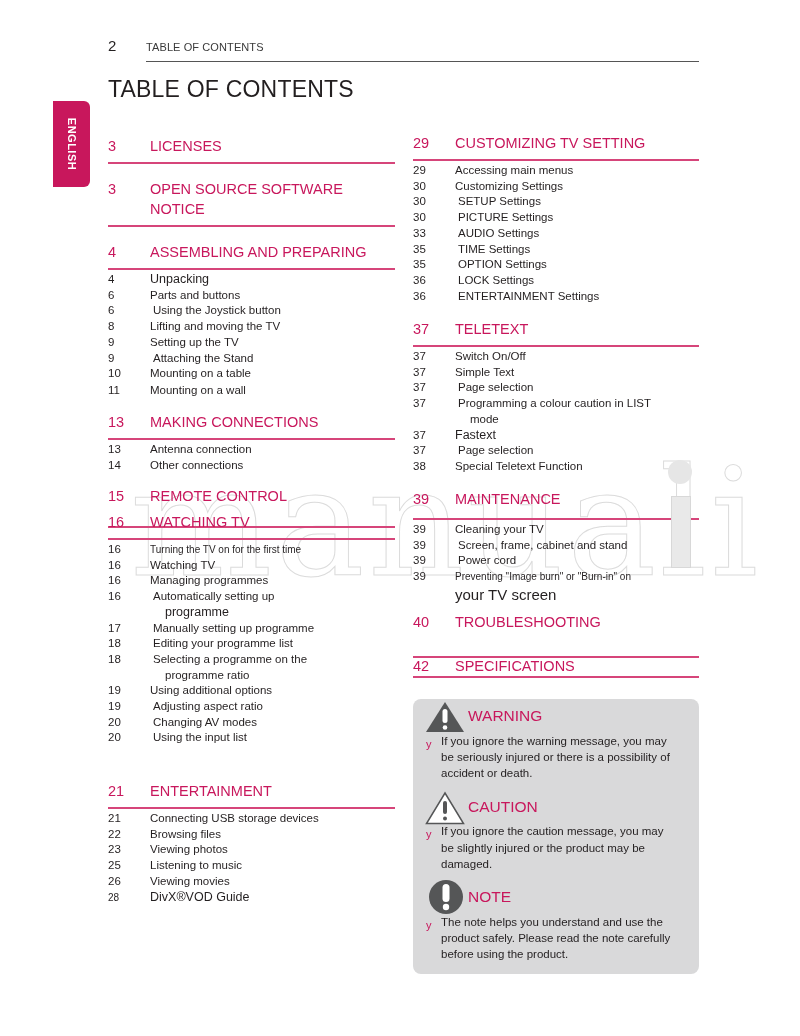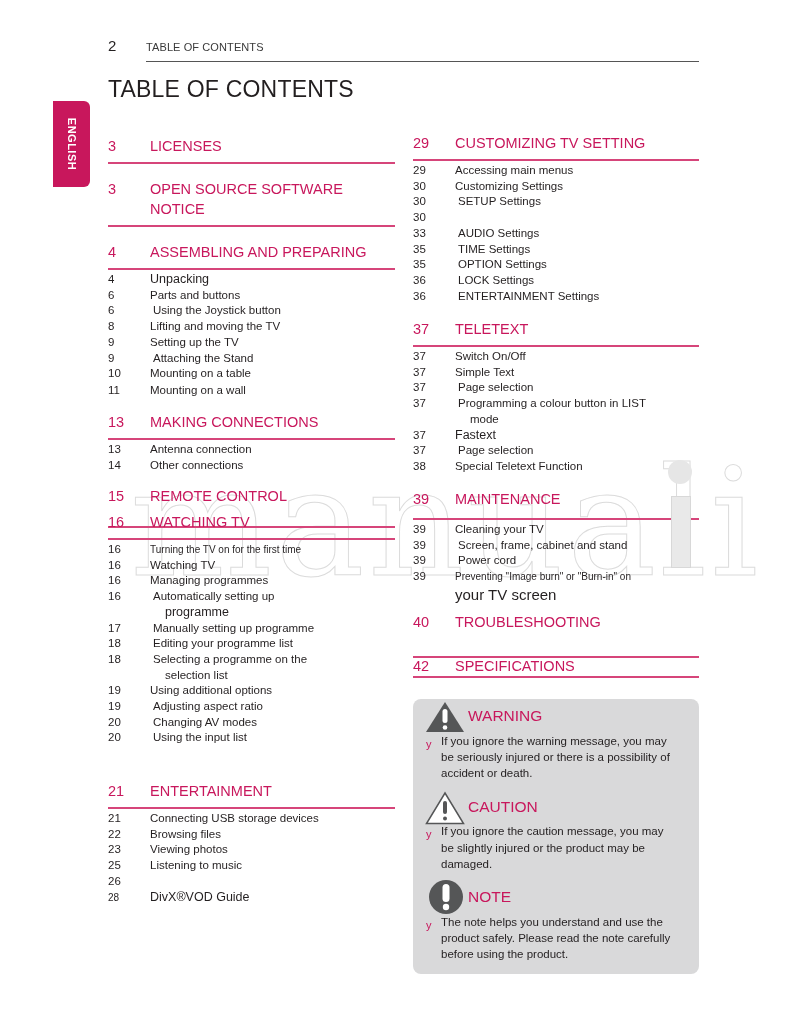--- a/index.html
+++ b/index.html
@@ -172,21 +172,21 @@
       <div class="item sub">
           <span class="pg">17</span>
           <span class="tt">Manually setting up programme</span>
         </div>
       <div class="item sub">
           <span class="pg">18</span>
           <span class="tt">Editing your programme list</span>
         </div>
       <div class="item sub">
           <span class="pg">18</span>
-          <span class="tt"><span>Selecting a programme on the</span><span class="cont">selection list</span></span>
+          <span class="tt"><span>Selecting a programme on the</span><span class="cont">programme ratio</span></span>
         </div>
       <div class="item">
           <span class="pg">19</span>
           <span class="tt">Using additional options</span>
         </div>
       <div class="item sub">
           <span class="pg">19</span>
           <span class="tt">Adjusting aspect ratio</span>
         </div>
       <div class="item sub">
@@ -217,20 +217,21 @@
       <div class="item">
           <span class="pg">23</span>
           <span class="tt">Viewing photos</span>
         </div>
       <div class="item">
           <span class="pg">25</span>
           <span class="tt">Listening to music</span>
         </div>
       <div class="item">
           <span class="pg">26</span>
+          <span class="tt">Viewing movies</span>
         </div>
       <div class="item big">
           <span class="pg" style="font-size:10px">28</span>
           <span class="tt">DivX®VOD Guide</span>
         </div>
     </div>
   </div>
 </div>
 
 <div class="col col-right">
@@ -248,20 +249,21 @@
       <div class="item">
           <span class="pg">30</span>
           <span class="tt">Customizing Settings</span>
         </div>
       <div class="item sub">
           <span class="pg">30</span>
           <span class="tt">SETUP Settings</span>
         </div>
       <div class="item sub">
           <span class="pg">30</span>
+          <span class="tt">PICTURE Settings</span>
         </div>
       <div class="item sub">
           <span class="pg">33</span>
           <span class="tt">AUDIO Settings</span>
         </div>
       <div class="item sub">
           <span class="pg">35</span>
           <span class="tt">TIME Settings</span>
         </div>
       <div class="item sub">
@@ -292,21 +294,21 @@
       <div class="item">
           <span class="pg">37</span>
           <span class="tt">Simple Text</span>
         </div>
       <div class="item sub">
           <span class="pg">37</span>
           <span class="tt">Page selection</span>
         </div>
       <div class="item sub">
           <span class="pg">37</span>
-          <span class="tt"><span>Programming a colour button in LIST</span><span class="cont">mode</span></span>
+          <span class="tt"><span>Programming a colour caution in LIST</span><span class="cont">mode</span></span>
         </div>
       <div class="item big">
           <span class="pg">37</span>
           <span class="tt">Fastext</span>
         </div>
       <div class="item sub">
           <span class="pg">37</span>
           <span class="tt">Page selection</span>
         </div>
       <div class="item">

